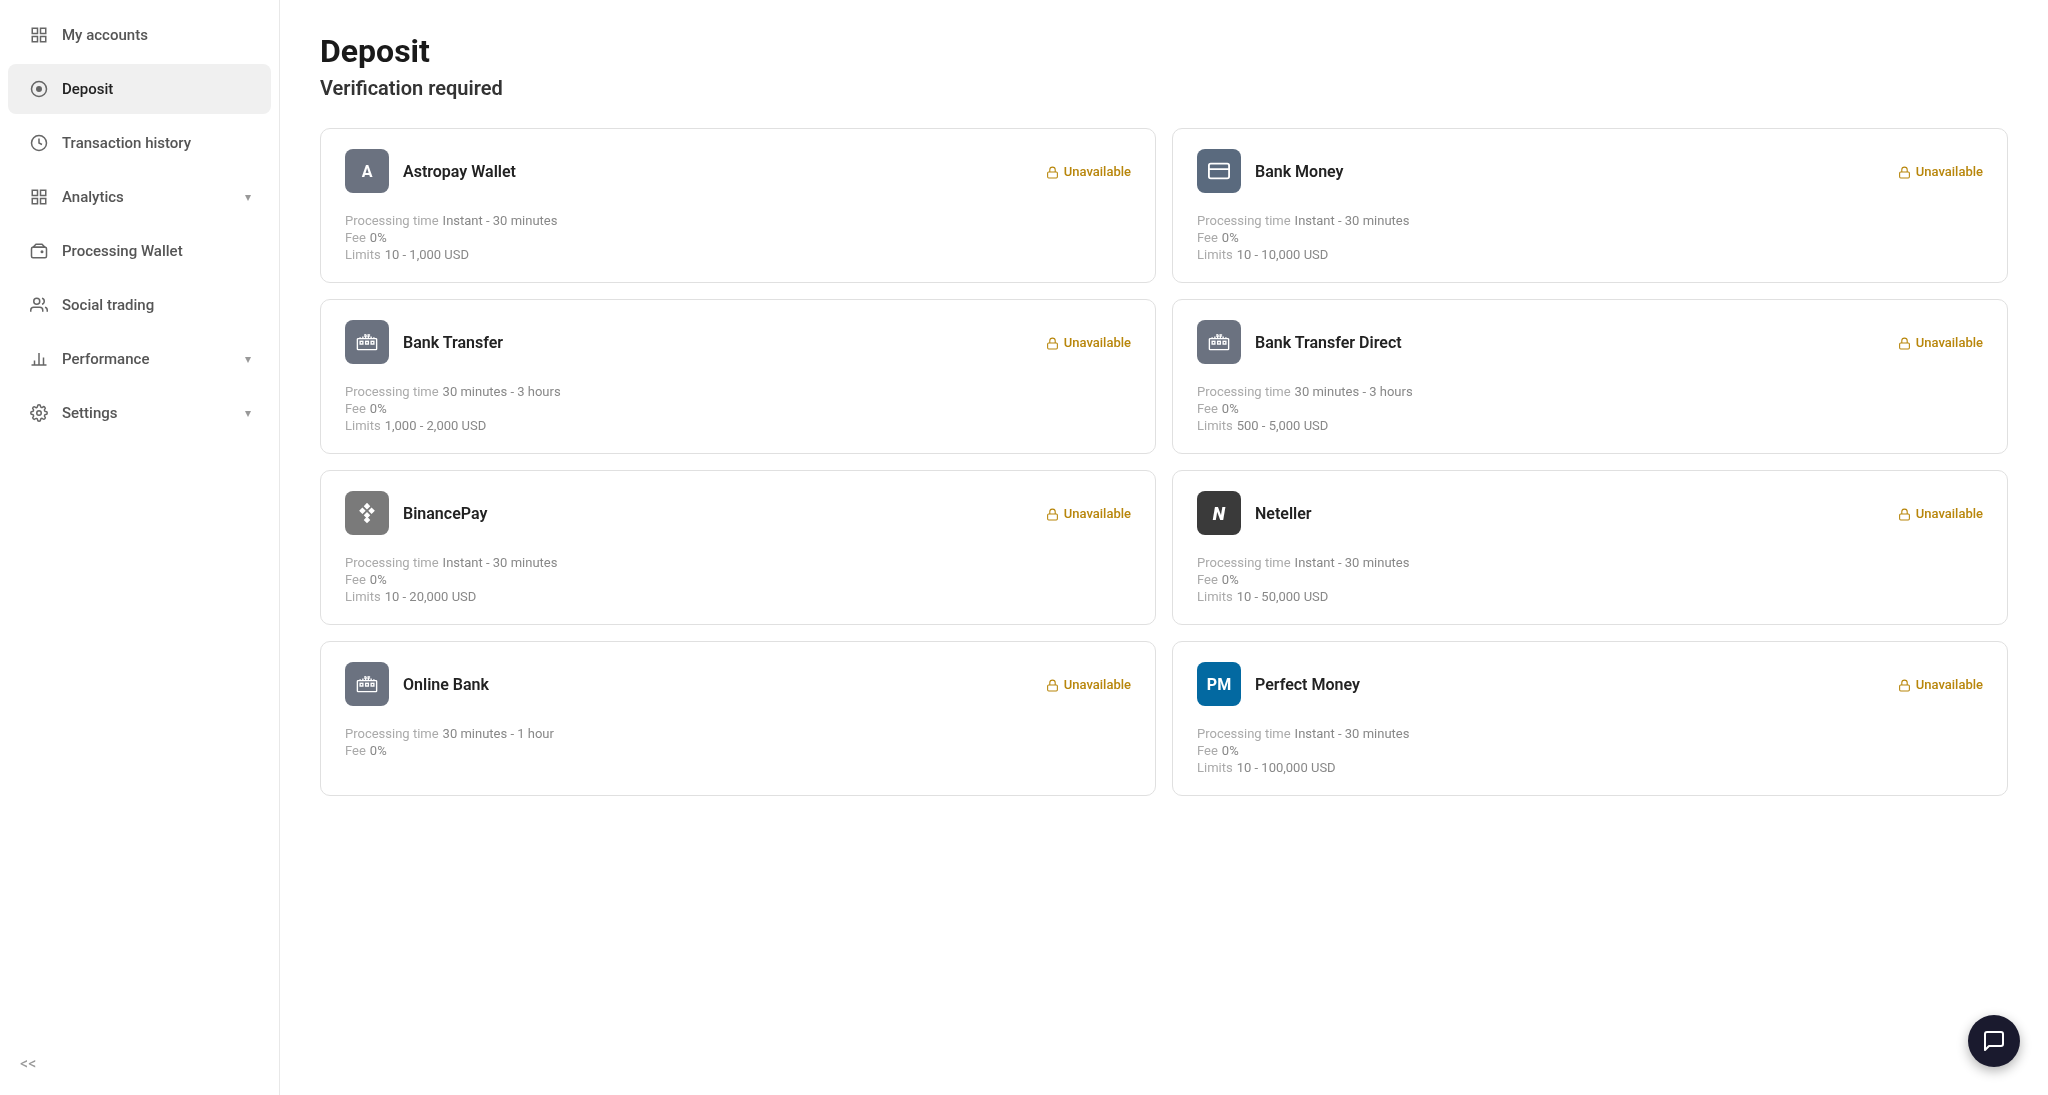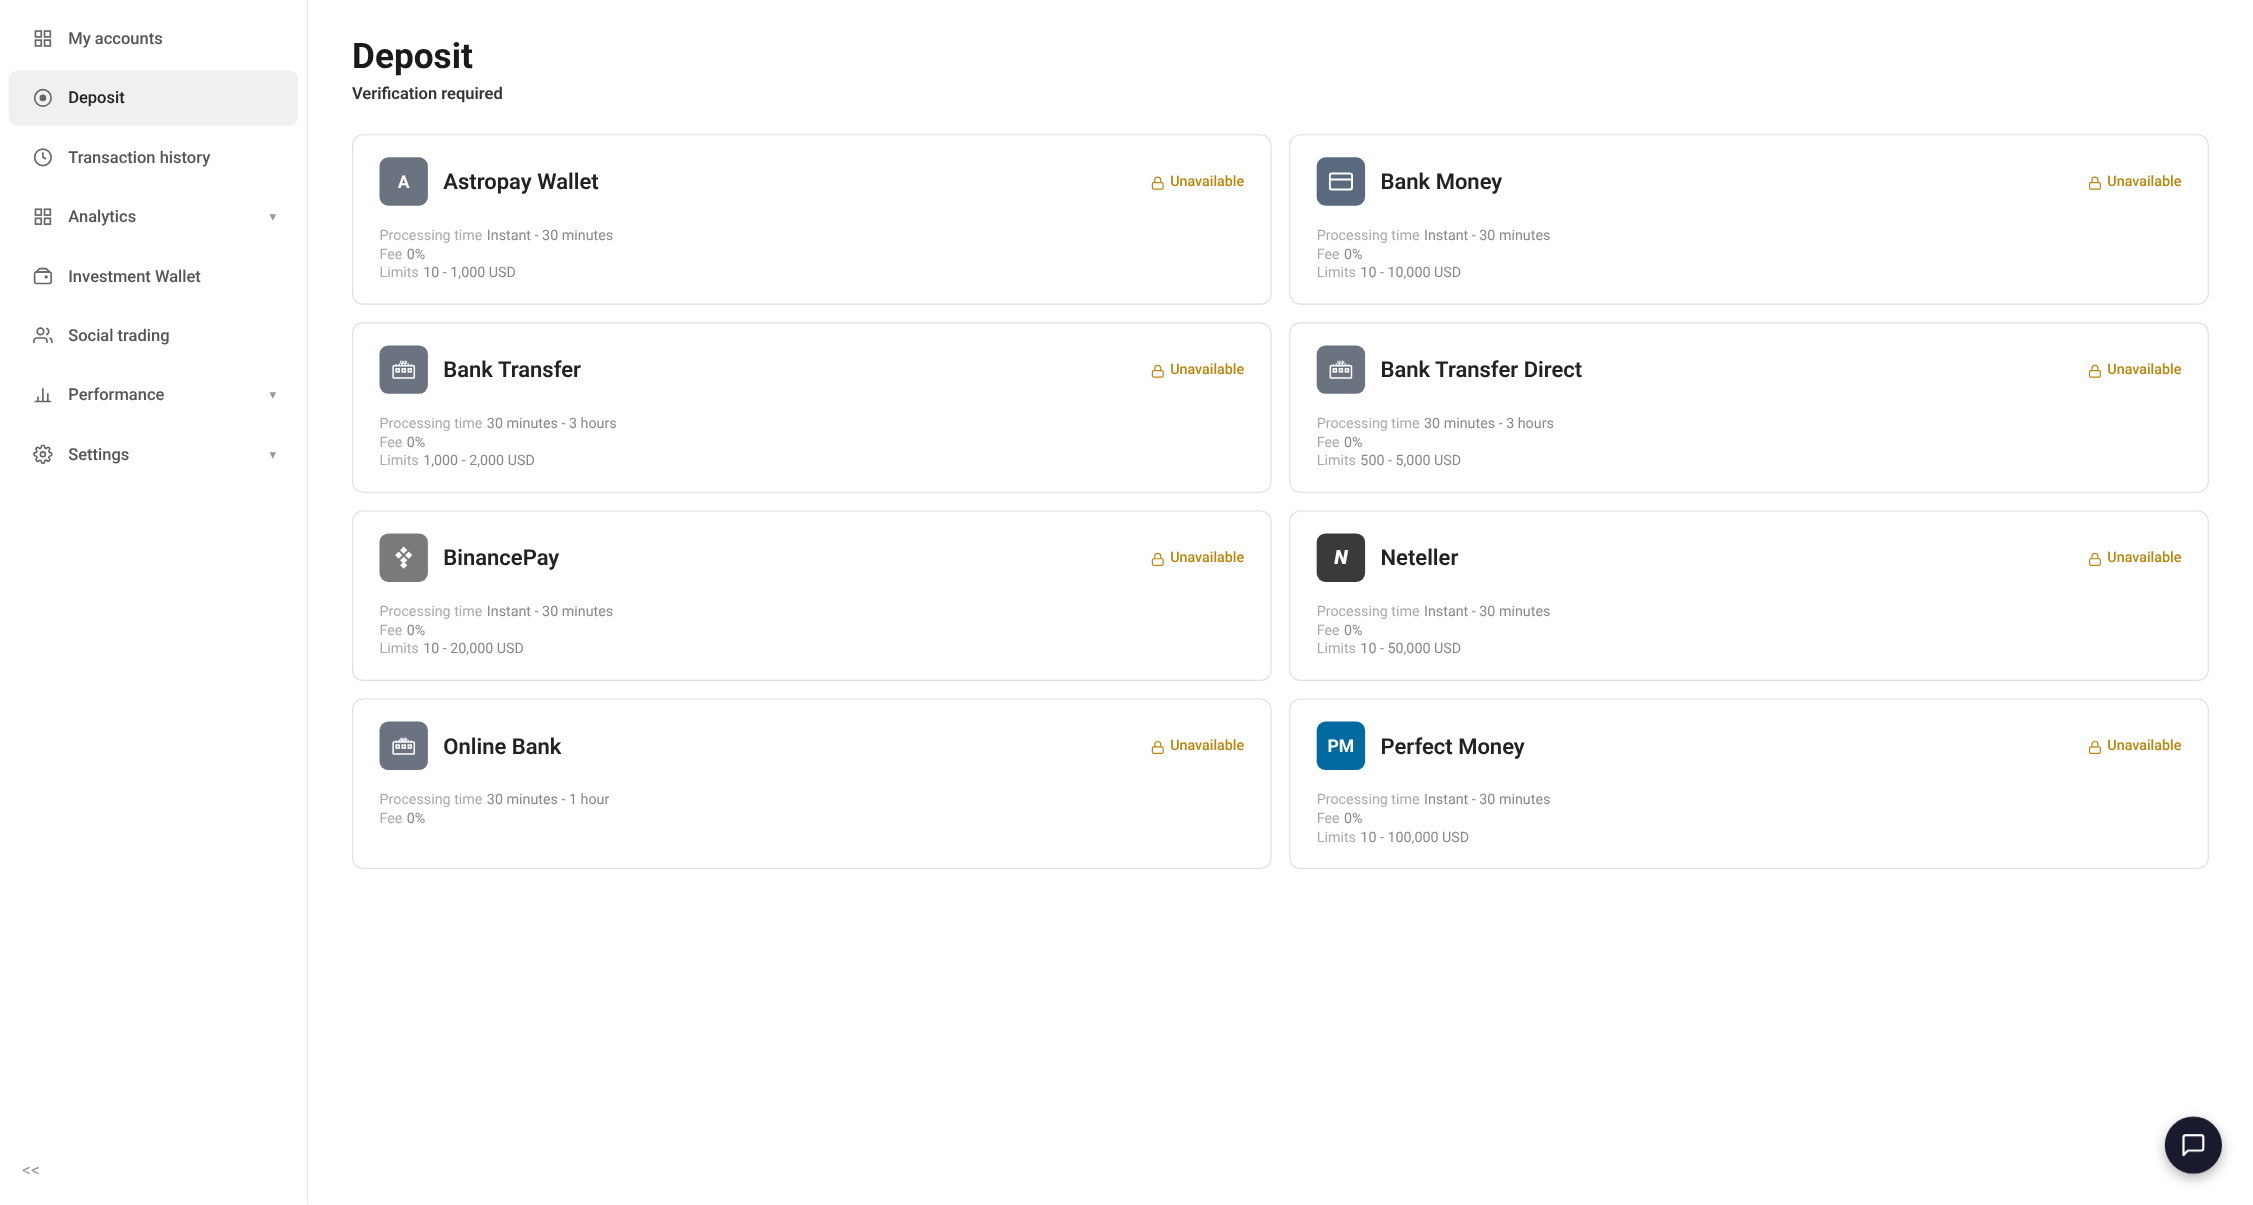--- a/index.html
+++ b/index.html
@@ -60,21 +60,21 @@
       padding: 32px 40px;
       background: #fff;
     }
     .page-title {
       font-size: 32px;
       font-weight: 700;
       color: #1a1a1a;
       margin-bottom: 6px;
     }
     .page-subtitle {
-      font-size: 15px;
+      font-size: 20px;
       font-weight: 600;
       color: #333;
       margin-bottom: 28px;
     }
 
     
     .cards-grid {
       display: grid;
       grid-template-columns: 1fr 1fr;
       gap: 16px;
@@ -104,21 +104,21 @@
       background: #6b7280;
       display: flex;
       align-items: center;
       justify-content: center;
       color: #fff;
       font-size: 16px;
       font-weight: 700;
       overflow: hidden;
     }
     .card-name {
-      font-size: 20px;
+      font-size: 16px;
       font-weight: 600;
       color: #222;
     }
     .unavailable-badge {
       display: flex;
       align-items: flex-end;
       gap: 5px;
       color: #b8860b;
       font-size: 13px;
       font-weight: 500;
@@ -202,21 +202,21 @@
     <span class="chevron">▾</span>
   </div>
     <div class="sidebar-item">
     <span class="item-icon">
         <svg width="18" height="18" viewBox="0 0 24 24" fill="none" stroke="currentColor" stroke-width="2">
           <path d="M20 7H4a2 2 0 0 0-2 2v10a2 2 0 0 0 2 2h16a2 2 0 0 0 2-2V9a2 2 0 0 0-2-2z"></path>
           <path d="M16 3H8L4 7h16l-4-4z"></path>
           <circle cx="16" cy="13" r="1" fill="currentColor"></circle>
         </svg>
       </span>
-    <span>Investment Wallet</span>
+    <span>Processing Wallet</span>
 
   </div>
     <div class="sidebar-item">
     <span class="item-icon">
         <svg width="18" height="18" viewBox="0 0 24 24" fill="none" stroke="currentColor" stroke-width="2">
           <path d="M17 21v-2a4 4 0 0 0-4-4H5a4 4 0 0 0-4 4v2"></path>
           <circle cx="9" cy="7" r="4"></circle>
           <path d="M23 21v-2a4 4 0 0 0-3-3.87M16 3.13a4 4 0 0 1 0 7.75"></path>
         </svg>
       </span>

